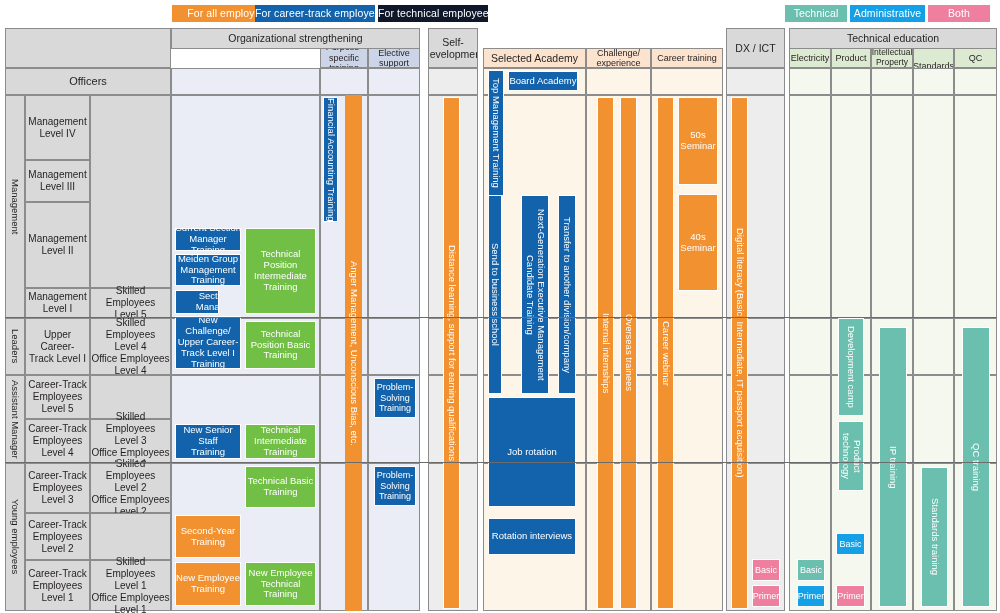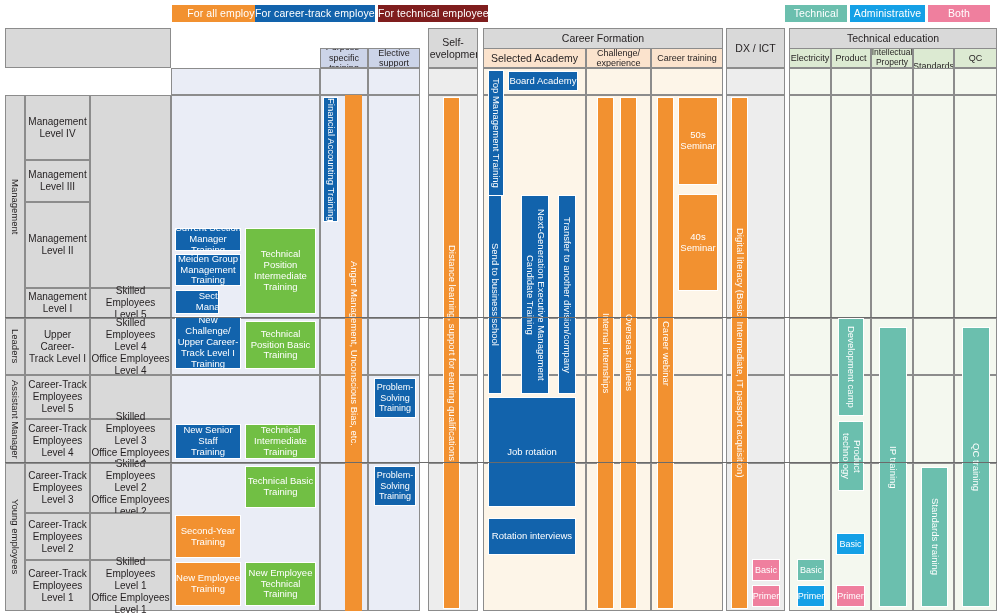--- a/index.html
+++ b/index.html
@@ -105,49 +105,50 @@
   }
 </style>
 </head>
 <body>
 
 <div id="page">
 
   <div class="legend-chip c-orange" style="left:172px;top:5px;width:115px;">For all employees</div>
   <div class="legend-chip c-blue" style="left:252px;top:5px;width:0px;"></div>
   <div class="legend-chip" style="left:255px;top:5px;width:120px;background:#1263ac;">For career-track employees</div>
-  <div class="legend-chip" style="left:378px;top:5px;width:110px;background:#7f1d1d;">For technical employees</div>
+  <div class="legend-chip" style="left:378px;top:5px;width:110px;background:#0f172a;">For technical employees</div>
 
   <div class="legend-chip" style="left:785px;top:5px;width:62px;background:#6bbfae;">Technical</div>
   <div class="legend-chip" style="left:850px;top:5px;width:75px;background:#14a0e6;">Administrative</div>
   <div class="legend-chip" style="left:928px;top:5px;width:62px;background:#ef7f9e;">Both</div>
 
   <div class="cell hdr" style="left:5px;top:28px;width:166px;height:40px;"></div>
+  <div class="cell hdr" style="left:171px;top:28px;width:249px;height:21px;">Organizational strengthening</div>
   <div class="cell hdr" style="left:428px;top:28px;width:50px;height:40px;">Self-
 Development</div>
-  <div class="cell hdr" style="left:483px;top:28px;width:240px;height:21px;">Career Formation</div>
   <div class="cell hdr" style="left:726px;top:28px;width:59px;height:40px;">DX / ICT</div>
   <div class="cell hdr" style="left:789px;top:28px;width:208px;height:21px;">Technical education</div>
 
   <div class="cell hdr blue" style="left:320px;top:48px;width:48px;height:20px;font-size:9px;">Purpose-
 specific training</div>
   <div class="cell hdr blue" style="left:368px;top:48px;width:52px;height:20px;font-size:9px;">Elective support</div>
 
   <div class="cell hdr peach" style="left:483px;top:48px;width:103px;height:20px;">Selected Academy</div>
   <div class="cell hdr peach" style="left:586px;top:48px;width:65px;height:20px;font-size:9px;">Challenge/
 experience</div>
   <div class="cell hdr peach" style="left:651px;top:48px;width:72px;height:20px;font-size:9px;">Career training</div>
 
   <div class="cell hdr green" style="left:789px;top:48px;width:42px;height:20px;font-size:9px;">Electricity</div>
   <div class="cell hdr green" style="left:831px;top:48px;width:40px;height:20px;font-size:9px;">Product</div>
   <div class="cell hdr green" style="left:871px;top:48px;width:42px;height:20px;font-size:8.5px;">Intellectual
 Property</div>
   <div class="cell hdr green" style="left:913px;top:48px;width:41px;height:36px;font-size:9px;">Standards</div>
   <div class="cell hdr green" style="left:954px;top:48px;width:43px;height:20px;font-size:9px;">QC</div>
 
+  <div class="cell hdr" style="left:5px;top:68px;width:166px;height:27px;font-size:11px;">Officers</div>
   <div class="body-cell bg-lav" style="left:171px;top:68px;width:149px;height:27px;"></div>
   <div class="body-cell bg-lav" style="left:320px;top:68px;width:48px;height:27px;"></div>
   <div class="body-cell bg-lav" style="left:368px;top:68px;width:52px;height:27px;"></div>
   <div class="body-cell bg-gray" style="left:428px;top:68px;width:50px;height:27px;"></div>
   <div class="body-cell bg-cream" style="left:483px;top:68px;width:103px;height:27px;"></div>
   <div class="body-cell bg-cream" style="left:586px;top:68px;width:65px;height:27px;"></div>
   <div class="body-cell bg-cream" style="left:651px;top:68px;width:72px;height:27px;"></div>
   <div class="body-cell bg-gray" style="left:726px;top:68px;width:59px;height:27px;"></div>
   <div class="body-cell bg-mint" style="left:789px;top:68px;width:42px;height:27px;"></div>
   <div class="body-cell bg-mint" style="left:831px;top:68px;width:40px;height:27px;"></div>

